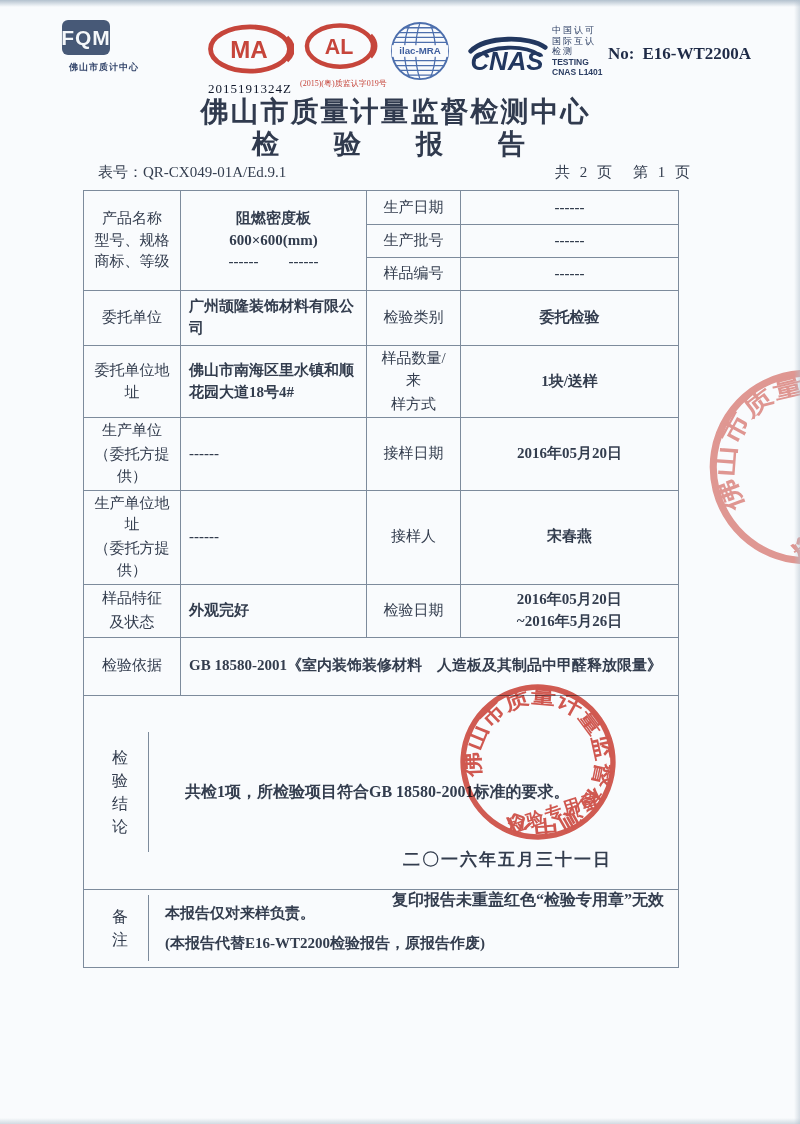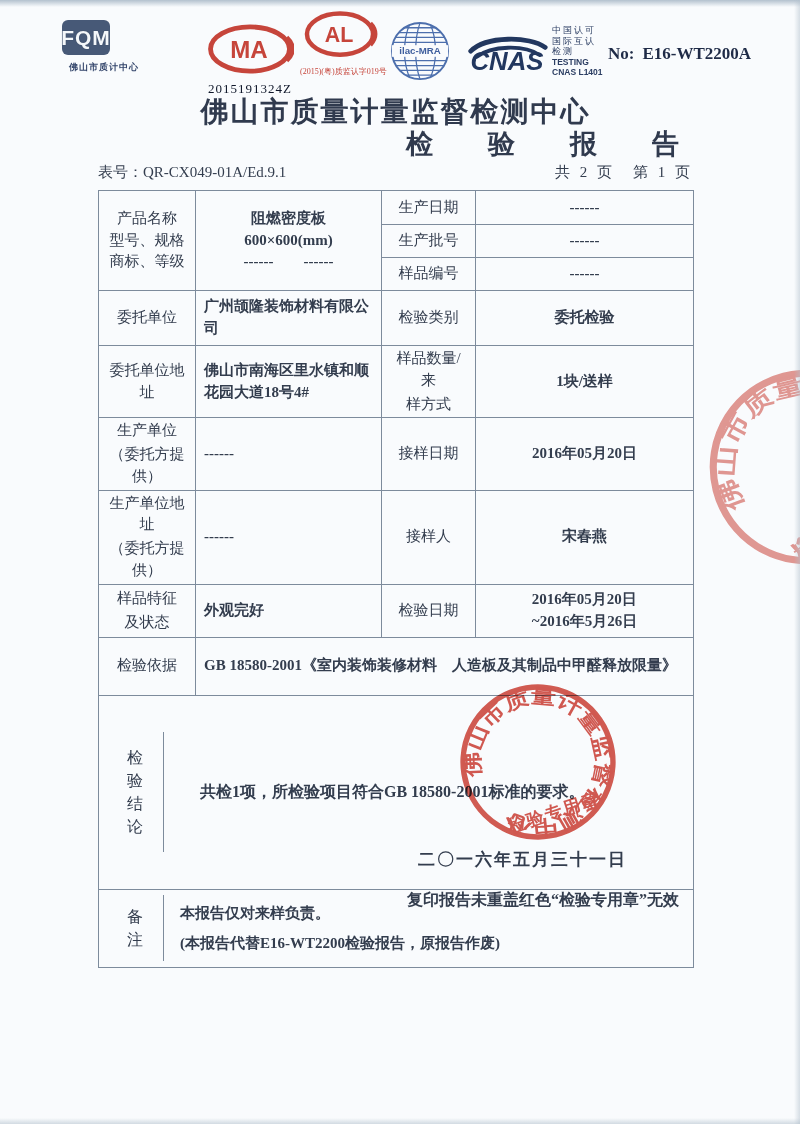--- a/index.html
+++ b/index.html
@@ -20,41 +20,41 @@
     background:linear-gradient(rgba(178,192,204,0),rgba(178,192,204,.55));}
 
   
   .hdr-item{position:absolute;}
   .fqm-box{left:62px;top:20px;width:48px;height:35px;background:#475977;border-radius:6px;
     color:#f4f7fa;font-weight:bold;font-size:21px;display:flex;align-items:center;justify-content:center;
     font-family:"Liberation Sans",sans-serif;letter-spacing:1px;text-shadow:0 0 1px #2c3a52;}
   .fqm-caption{left:44px;top:61px;width:120px;text-align:center;font-size:9px;font-weight:bold;color:#33456b;
     font-family:"Liberation Sans",sans-serif;letter-spacing:1px;}
   .cma-wrap{left:206px;top:24px;width:88px;text-align:center;}
-  .cal-wrap{left:300px;top:10px;width:80px;text-align:center;}
+  .cal-wrap{left:300px;top:22px;width:80px;text-align:center;}
   .ilac-wrap{left:388px;top:20px;width:64px;text-align:center;}
   .cnas-wrap{left:462px;top:34px;width:90px;}
   .logo-num{color:#0f172a;font-size:13px;letter-spacing:1px;margin-top:1px;}
   .logo-num-sm{color:#c6453b;font-size:8px;margin-top:2px;white-space:nowrap;font-family:Liberation Serif, serif;}
   .accred{left:552px;top:25px;font-family:"Liberation Sans",sans-serif;color:#2c3e63;font-size:9px;line-height:10.5px;letter-spacing:2px;}
   .accred .en{letter-spacing:0;font-weight:bold;font-size:8.5px;}
   .report-no{left:608px;top:44px;font-size:17px;font-weight:bold;color:#1f2b47;white-space:nowrap;}
   .report-no .no-lab{margin-right:8px;}
 
   
   .org-title{position:absolute;left:98px;top:93px;width:595px;text-align:center;
     font-size:28px;font-weight:bold;color:#303a4e;letter-spacing:2px;}
-  .report-title{position:absolute;left:98px;top:126px;width:595px;text-align:right;
+  .report-title{position:absolute;left:98px;top:126px;width:595px;text-align:center;
     font-size:27px;font-weight:bold;color:#303a4e;letter-spacing:14px;}
   .meta-row{position:absolute;left:98px;top:163px;width:595px;display:flex;justify-content:space-between;
     font-size:15px;color:#333d4e;}
   .meta-row .pg{letter-spacing:3px;}
 
   
-  table.rpt{position:absolute;left:98px;top:190px;width:595px;border-collapse:collapse;table-layout:fixed;}
+  table.rpt{position:absolute;left:83px;top:190px;width:595px;border-collapse:collapse;table-layout:fixed;}
   table.rpt td{border:1px solid #7d8b9c;padding:2px 8px;font-size:15px;vertical-align:middle;line-height:1.45;}
   table.rpt{border:1.5px solid #6e7d90;}
   .lab{text-align:center;}
   .val{font-weight:bold;}
   .cen{text-align:center;}
   .stack{display:flex;flex-direction:column;justify-content:space-around;height:100%;}
   .stack div{text-align:center;}
   td.p0{padding:0;}
   .cellfill{height:100%;box-sizing:border-box;}
   .vflex{display:flex;height:100%;}

